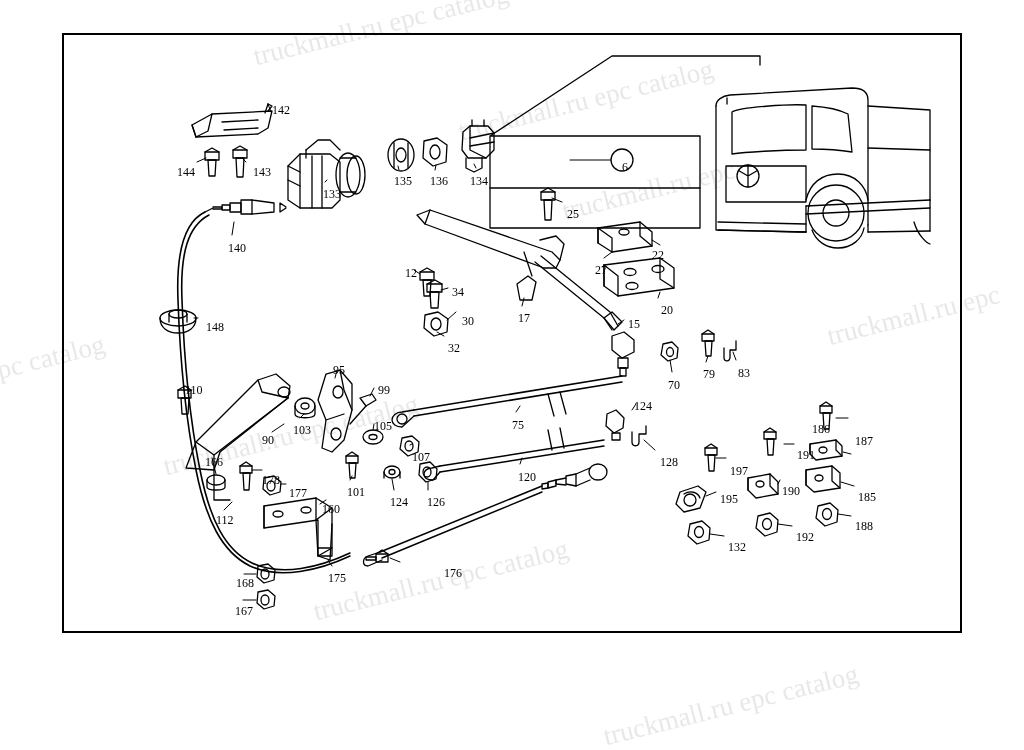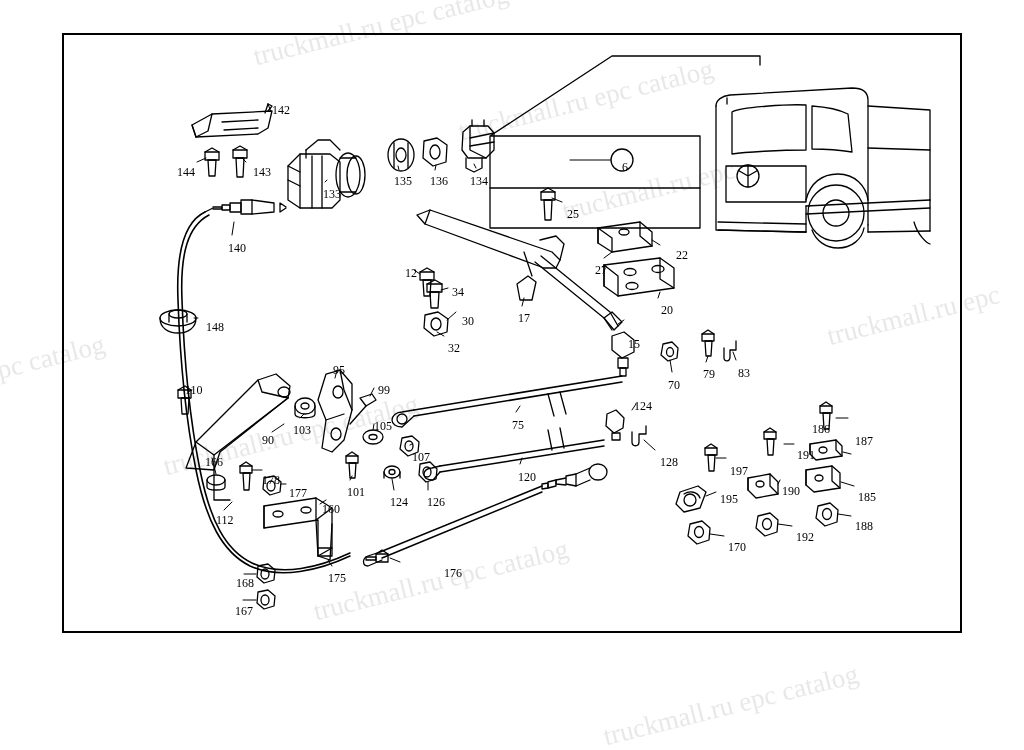--- a/index.html
+++ b/index.html
@@ -507,30 +507,30 @@
   <div id="labels">
       <div class="lbl" style="left: 272px; top: 103px;">142</div>
       <div class="lbl" style="left: 177px; top: 165px;">144</div>
       <div class="lbl" style="left: 253px; top: 165px;">143</div>
       <div class="lbl" style="left: 323px; top: 187px;">133</div>
       <div class="lbl" style="left: 394px; top: 174px;">135</div>
       <div class="lbl" style="left: 430px; top: 174px;">136</div>
       <div class="lbl" style="left: 470px; top: 174px;">134</div>
       <div class="lbl" style="left: 622px; top: 160px;">6</div>
       <div class="lbl" style="left: 567px; top: 207px;">25</div>
-      <div class="lbl" style="left: 676px; top: 248px;">22</div>
+      <div class="lbl" style="left: 652px; top: 248px;">22</div>
       <div class="lbl" style="left: 595px; top: 263px; text-align: right;">27</div>
       <div class="lbl" style="left: 661px; top: 303px;">20</div>
       <div class="lbl" style="left: 228px; top: 241px;">140</div>
       <div class="lbl" style="left: 405px; top: 266px;">12</div>
       <div class="lbl" style="left: 452px; top: 285px;">34</div>
       <div class="lbl" style="left: 462px; top: 314px;">30</div>
       <div class="lbl" style="left: 448px; top: 341px;">32</div>
       <div class="lbl" style="left: 518px; top: 311px;">17</div>
-      <div class="lbl" style="left: 628px; top: 317px; margin-top: 20px;">15</div>
+      <div class="lbl" style="left: 628px; top: 317px;">15</div>
       <div class="lbl" style="left: 206px; top: 320px;">148</div>
       <div class="lbl" style="left: 668px; top: 378px;">70</div>
       <div class="lbl" style="left: 703px; top: 367px;">79</div>
       <div class="lbl" style="left: 738px; top: 366px;">83</div>
       <div class="lbl" style="left: 333px; top: 363px;">95</div>
       <div class="lbl" style="left: 378px; top: 383px;">99</div>
       <div class="lbl" style="left: 185px; top: 383px;">110</div>
       <div class="lbl" style="left: 293px; top: 423px;">103</div>
       <div class="lbl" style="left: 374px; top: 419px;">105</div>
       <div class="lbl" style="left: 262px; top: 433px;">90</div>
@@ -544,21 +544,21 @@
       <div class="lbl" style="left: 660px; top: 455px;">128</div>
       <div class="lbl" style="left: 730px; top: 464px;">197</div>
       <div class="lbl" style="left: 797px; top: 448px;">191</div>
       <div class="lbl" style="left: 812px; top: 422px;">186</div>
       <div class="lbl" style="left: 855px; top: 434px;">187</div>
       <div class="lbl" style="left: 858px; top: 490px;">185</div>
       <div class="lbl" style="left: 782px; top: 484px;">190</div>
       <div class="lbl" style="left: 720px; top: 492px;">195</div>
       <div class="lbl" style="left: 855px; top: 519px;">188</div>
       <div class="lbl" style="left: 796px; top: 530px;">192</div>
-      <div class="lbl" style="left: 728px; top: 540px;">170</div>
+      <div class="lbl" style="left: 728px; top: 540px;">132</div>
       <div class="lbl" style="left: 205px; top: 455px;">166</div>
       <div class="lbl" style="left: 262px; top: 473px;">178</div>
       <div class="lbl" style="left: 289px; top: 486px;">177</div>
       <div class="lbl" style="left: 322px; top: 502px;">160</div>
       <div class="lbl" style="left: 216px; top: 513px;">112</div>
       <div class="lbl" style="left: 328px; top: 571px;">175</div>
       <div class="lbl" style="left: 404px; top: 566px; margin-left: 40px;">176</div>
       <div class="lbl" style="left: 236px; top: 576px;">168</div>
       <div class="lbl" style="left: 235px; top: 604px;">167</div>
     </div>

